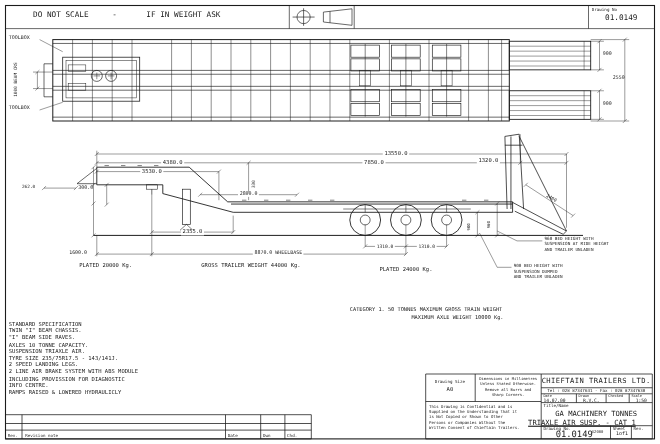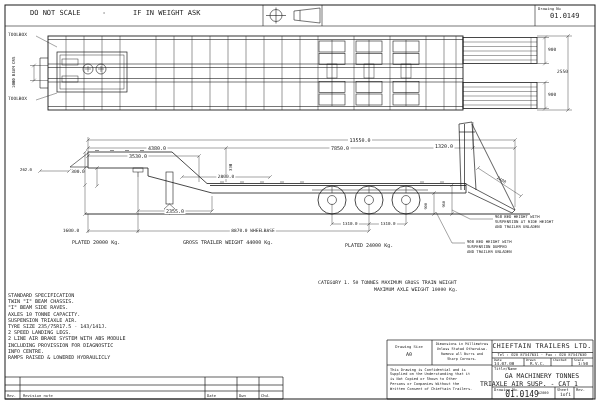--- a/index.html
+++ b/index.html
@@ -177,21 +177,21 @@
 <div style="position:absolute;left:390px;top:367.5px;">
   <div class="confline">This Drawing is Confidential and is</div>
   <div class="confline">Supplied on the Understanding that it</div>
   <div class="confline">is Not Copied or Shown to Other</div>
   <div class="confline">Persons or Companies Without the</div>
   <div class="confline">Written Consent of Chieftain Trailers.</div>
 </div>
 <div class="lbl" style="left:538px;top:392px;font-size:3.5px;">©2000</div>
 <div class="lbl" style="left:494px;top:367px;font-size:3.8px;">Title/Name</div>
 <div class="lbl c" style="left:542px;top:373px;font-size:6.5px;">GA MACHINERY TONNES</div>
-<div class="lbl c" style="left:529px;top:381px;font-size:6.5px;">TRIAXLE AIR SUSP. - CAT 1</div>
+<div class="lbl c" style="left:529px;top:381px;font-size:6.5px;text-decoration:underline;">TRIAXLE AIR SUSP. - CAT 1</div>
 <div class="lbl" style="left:494px;top:388px;font-size:3.8px;">Drawing No.</div>
 <div class="lbl c" style="left:522px;top:391px;font-size:8px;">01.0149</div>
 <div class="lbl" style="left:557px;top:388px;font-size:3.8px;">Sheet</div>
 <div class="lbl" style="left:560px;top:392.5px;font-size:4.5px;">1of1</div>
 <div class="lbl" style="left:576px;top:388px;font-size:3.8px;">Rev.</div>
 
 <div class="lbl" style="left:7px;top:393.5px;font-size:3.8px;">Rev.</div>
 <div class="lbl" style="left:23px;top:393.5px;font-size:3.8px;">Revision note</div>
 <div class="lbl" style="left:207px;top:393.5px;font-size:3.8px;">Date</div>
 <div class="lbl" style="left:239px;top:393.5px;font-size:3.8px;">Dwn</div>

